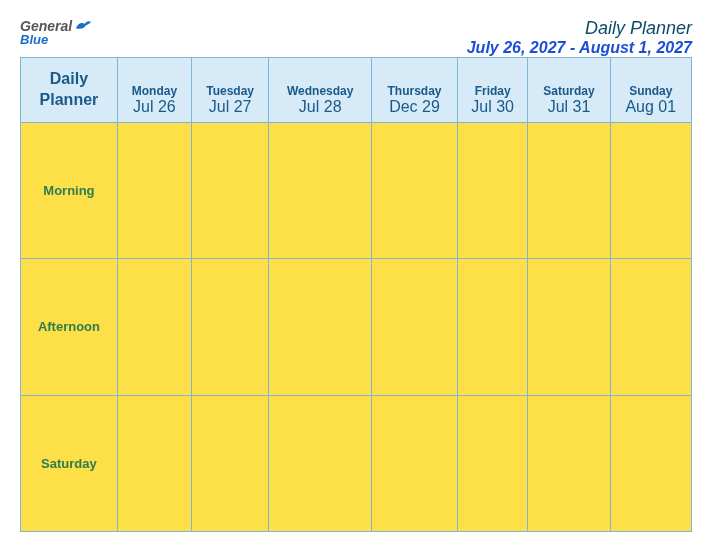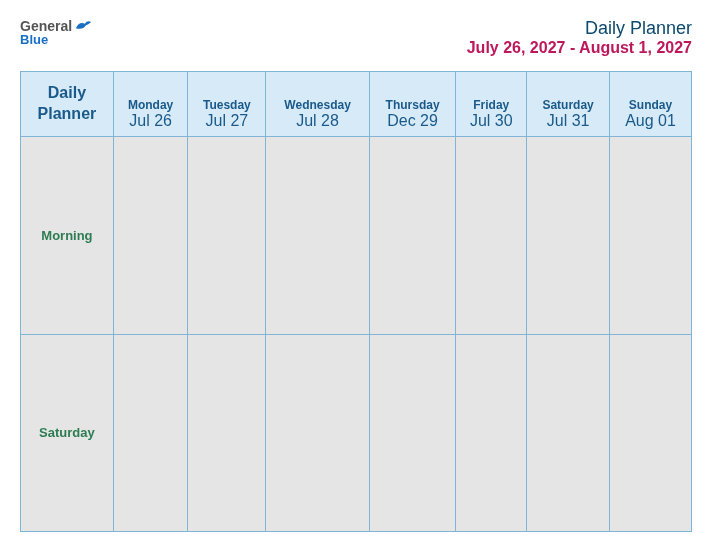--- a/index.html
+++ b/index.html
@@ -18,21 +18,21 @@
       background: #fff;
       padding: 18px 20px 18px 20px;
       display: flex;
       flex-direction: column;
     }
 
     .header {
       display: flex;
       justify-content: space-between;
       align-items: flex-start;
-      margin-bottom: 14px;
+      font-style: italic;
     }
 
     .logo {
       display: flex;
       flex-direction: column;
       align-items: flex-start;
     }
 
     .logo-top {
       display: flex;
@@ -63,21 +63,21 @@
     }
 
     .title-main {
       font-size: 18px;
       color: #0c4a6e;
       font-weight: normal;
     }
 
     .title-date {
       font-size: 16px;
-      color: #be185d;
+      color: #1d4ed8;
       font-weight: bold;
     }
 
     .calendar-table {
       width: 100%;
       flex: 1;
       border-collapse: collapse;
       border: 1.5px solid #7fb5d5;
     }
 
@@ -123,21 +123,21 @@
       background: #e8f5e9;
       font-size: 13px;
       font-weight: bold;
       color: #2e7d52;
       width: 80px;
       text-align: center;
       padding: 10px 4px;
     }
 
     .calendar-table tbody td {
-      background: #e5e5e5;
+      background: #fde047;
       height: 110px;
       width: calc((100% - 80px) / 7);
       margin-left: 18px;
     }
 
     .calendar-table tbody tr {
       height: 110px;
     }
   </style>
 </head>
@@ -204,20 +204,30 @@
         <td class="row-label">Morning</td>
         <td></td>
         <td></td>
         <td></td>
         <td></td>
         <td></td>
         <td></td>
         <td></td>
       </tr>
       <tr>
+        <td class="row-label">Afternoon</td>
+        <td></td>
+        <td></td>
+        <td></td>
+        <td></td>
+        <td></td>
+        <td></td>
+        <td></td>
+      </tr>
+      <tr>
         <td class="row-label">Saturday</td>
         <td></td>
         <td></td>
         <td></td>
         <td></td>
         <td></td>
         <td></td>
         <td></td>
       </tr>
     </tbody>

